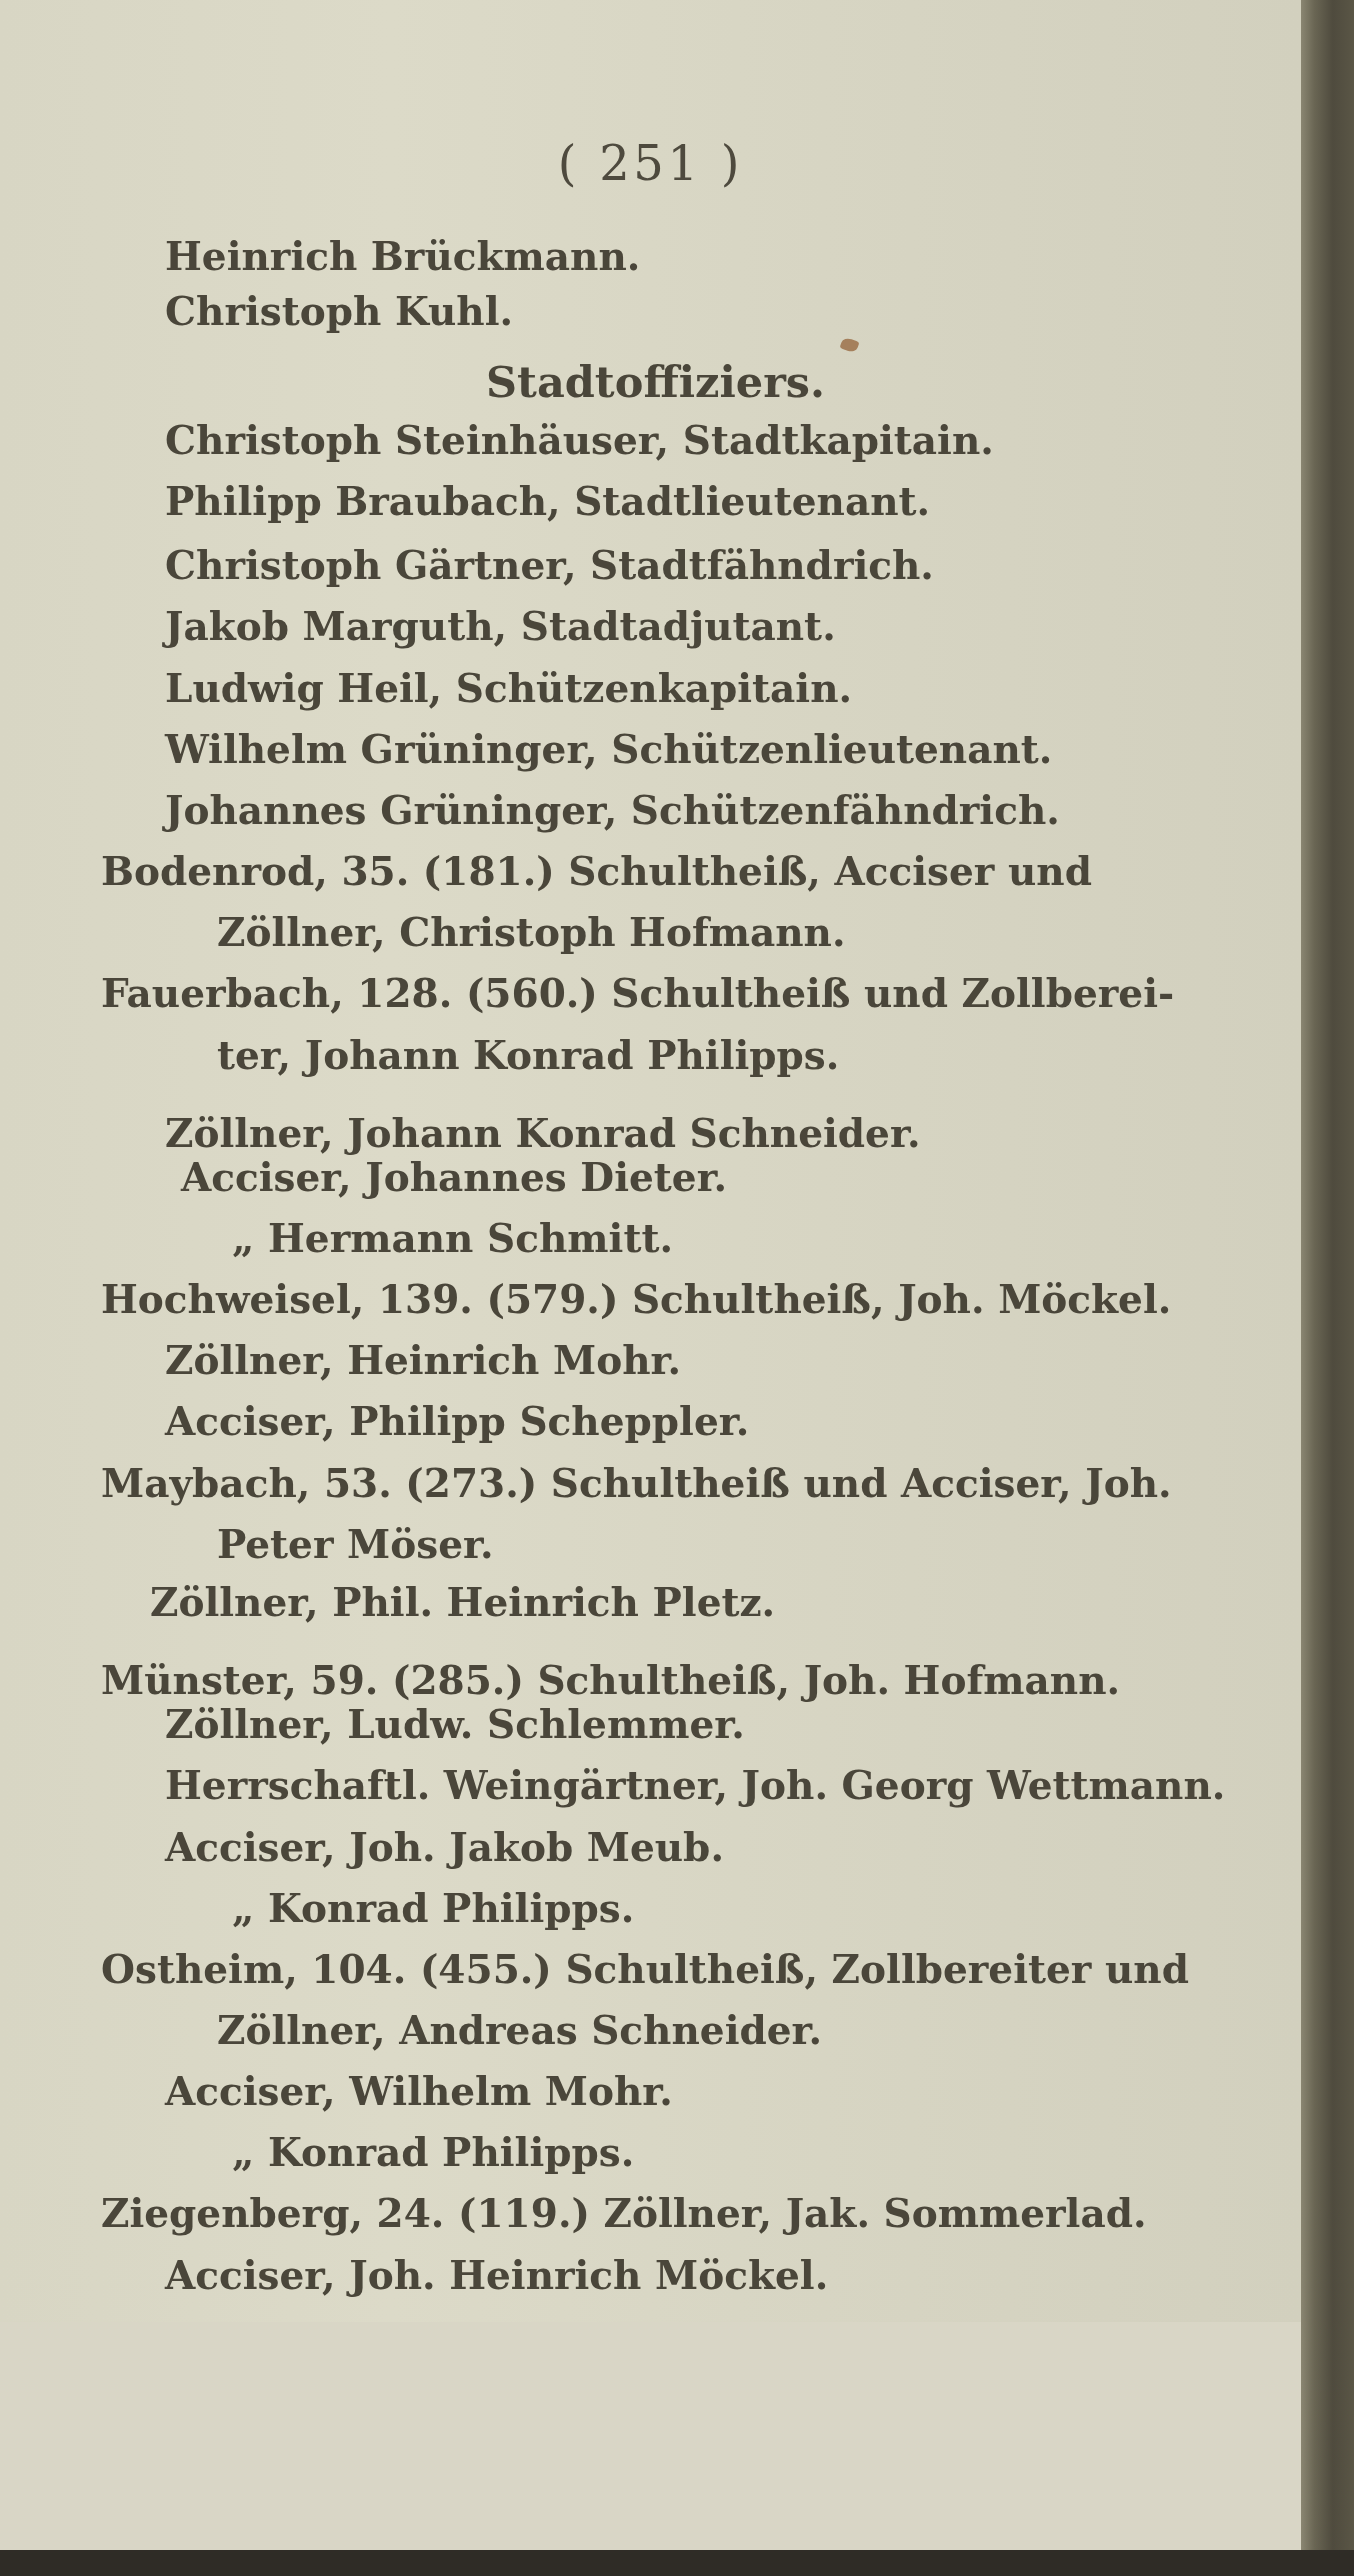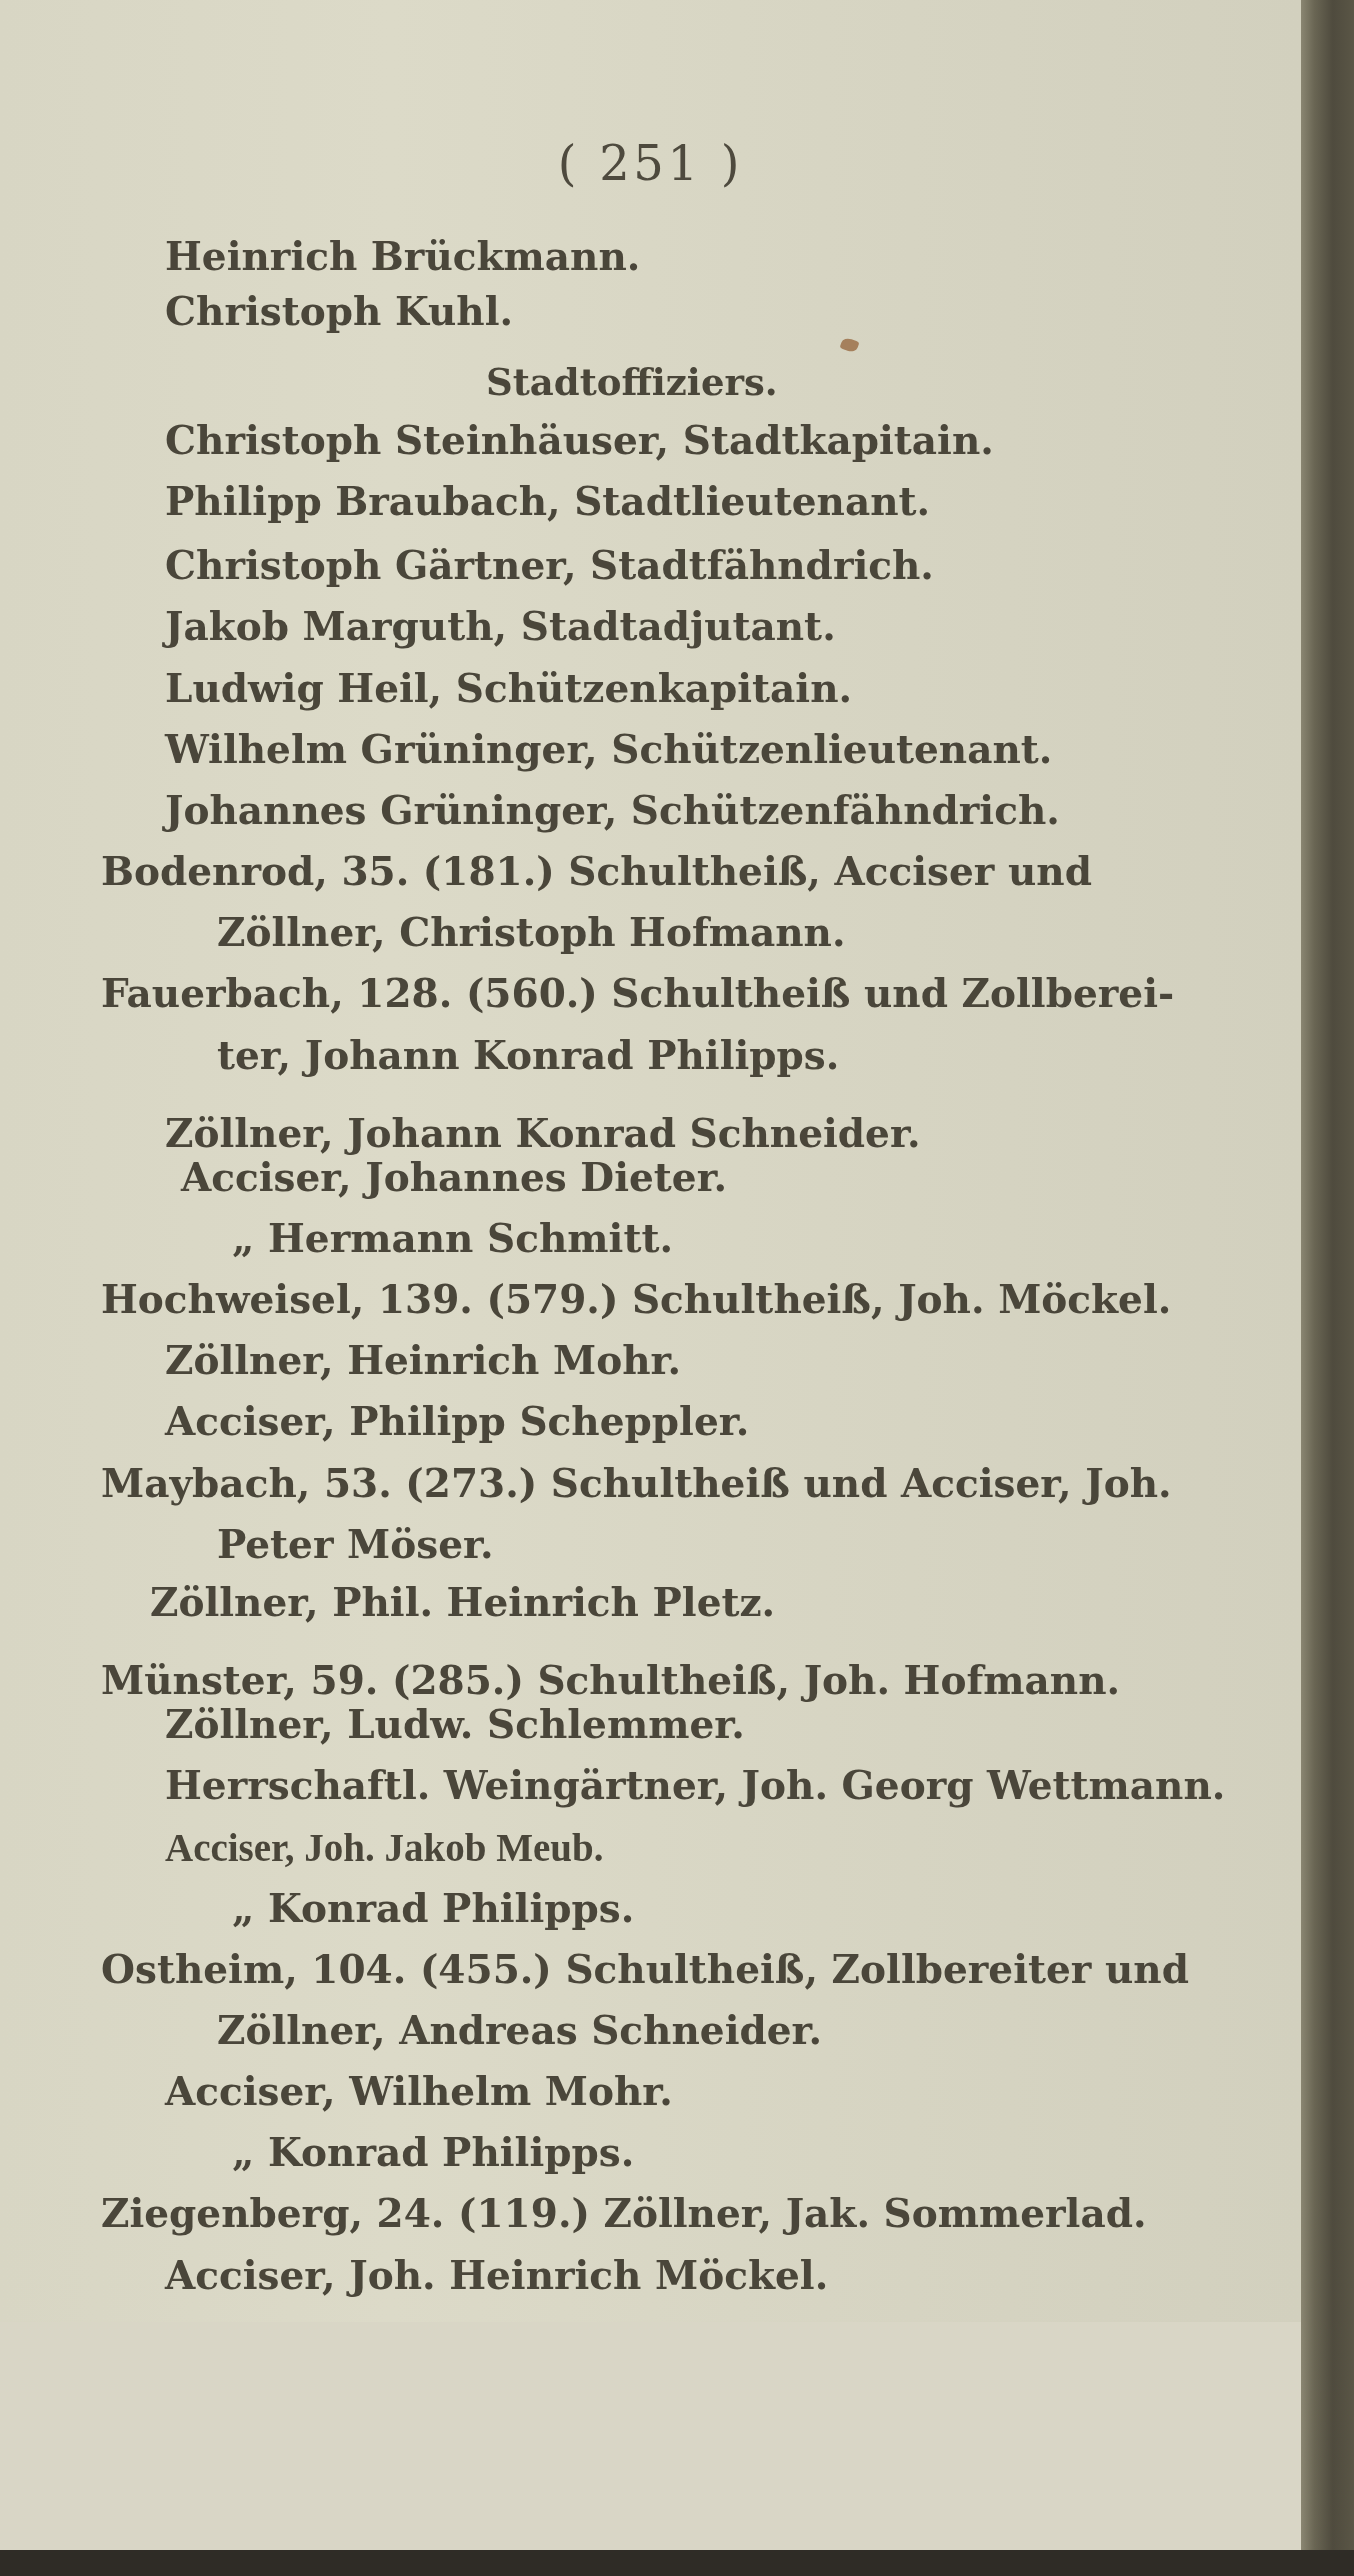--- a/index.html
+++ b/index.html
@@ -22,21 +22,21 @@
   .page-number {
     position:absolute; top:135px; left:0; width:1301px; text-align:center;
     font-family:"DejaVu Serif", serif; font-size:48px; color:#4e4a3e;
     letter-spacing:3.7px;
   }
   .line {
     position:absolute; white-space:nowrap;
     font-family:"DejaVu Serif", serif; font-size:39px; color:#4a463a;
     line-height:49px; font-weight:bold;
   }
-  .heading { font-size:37px; }
+  .heading { font-size:43px; }
   .speck { position:absolute; left:841px; top:339px; width:17px; height:12.2px;
     background:#a5805c; border-radius:50% 20% 50% 20%; transform:rotate(20deg); }
 </style>
 </head>
 <body>
 
 <div class="page">
   <div class="page-number">( 251 )</div>
   <div class="speck"></div>
   <div id="text-lines">
@@ -59,21 +59,21 @@
       <div class="line" style="left: 232px; top: 1214px;">„      Hermann Schmitt.</div>
       <div class="line" style="left: 101px; top: 1275px;">Hochweisel, 139. (579.) Schultheiß, Joh. Möckel.</div>
       <div class="line" style="left: 165px; top: 1336px;">Zöllner, Heinrich Mohr.</div>
       <div class="line" style="left: 165px; top: 1397px;">Acciser, Philipp Scheppler.</div>
       <div class="line" style="left: 101px; top: 1459px;">Maybach, 53. (273.) Schultheiß und Acciser, Joh.</div>
       <div class="line" style="left: 217px; top: 1520px;">Peter Möser.</div>
       <div class="line" style="left: 150px; top: 1578px;">Zöllner, Phil. Heinrich Pletz.</div>
       <div class="line" style="left: 101px; top: 1639px; margin-top: 17px;">Münster, 59. (285.) Schultheiß, Joh. Hofmann.</div>
       <div class="line" style="left: 165px; top: 1700px;">Zöllner, Ludw. Schlemmer.</div>
       <div class="line" style="left: 165px; top: 1761px;">Herrschaftl. Weingärtner, Joh. Georg Wettmann.</div>
-      <div class="line" style="left: 165px; top: 1823px; font-family: Liberation Serif, serif;">Acciser, Joh. Jakob Meub.</div>
+      <div class="line" style="left: 165px; top: 1823px;">Acciser, Joh. Jakob Meub.</div>
       <div class="line" style="left: 232px; top: 1884px;">„      Konrad Philipps.</div>
       <div class="line" style="left: 101px; top: 1945px;">Ostheim, 104. (455.) Schultheiß, Zollbereiter und</div>
       <div class="line" style="left: 217px; top: 2006px;">Zöllner, Andreas Schneider.</div>
       <div class="line" style="left: 165px; top: 2067px;">Acciser, Wilhelm Mohr.</div>
       <div class="line" style="left: 232px; top: 2128px;">„      Konrad Philipps.</div>
       <div class="line" style="left: 101px; top: 2189px;">Ziegenberg, 24. (119.) Zöllner, Jak. Sommerlad.</div>
       <div class="line" style="left: 165px; top: 2251px;">Acciser, Joh. Heinrich Möckel.</div>
     </div>
 </div>
 <div class="binding"></div>

